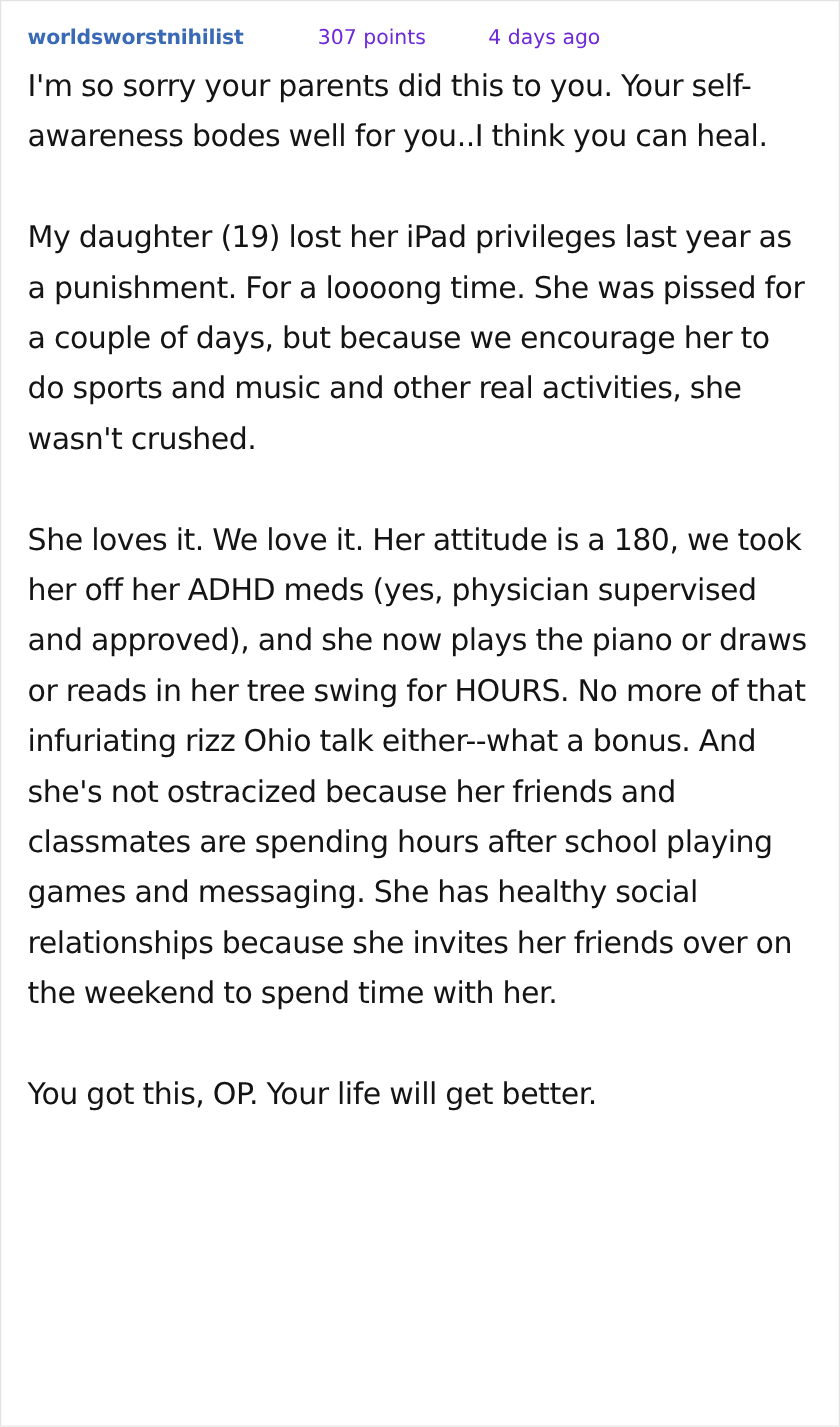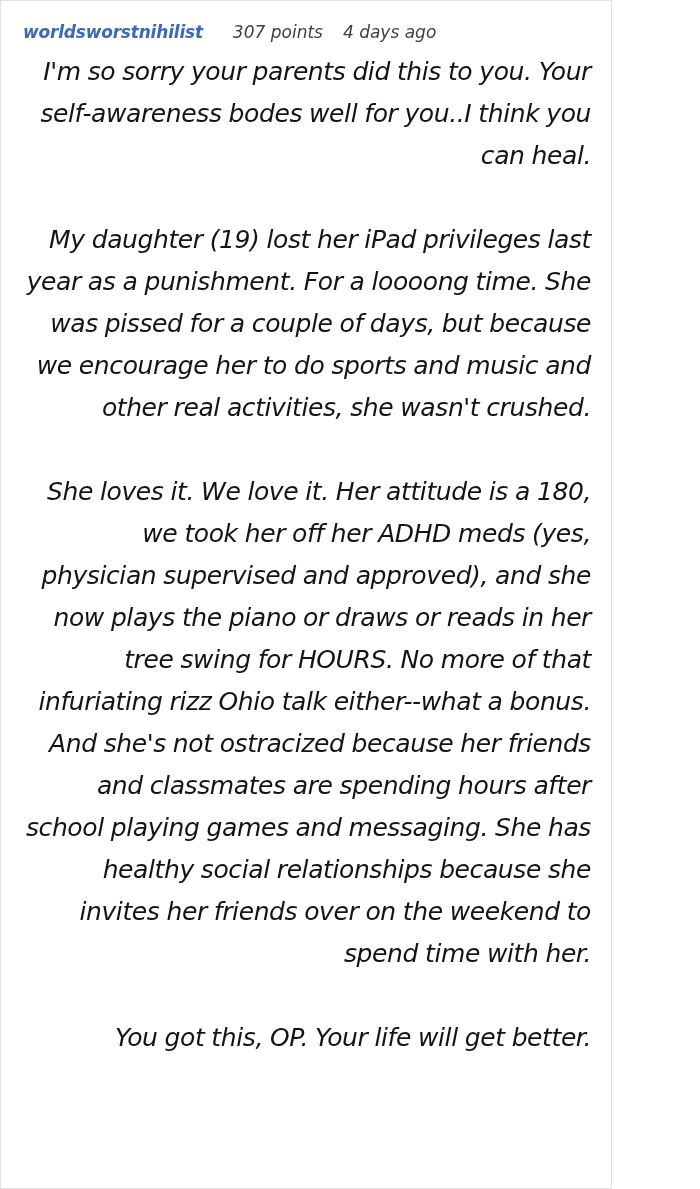--- a/index.html
+++ b/index.html
@@ -8,57 +8,56 @@
       background: #ffffff;
     }
     body {
       width: 700px;
       height: 1189px;
       overflow: hidden;
       font-family: "DejaVu Sans", "Liberation Sans", sans-serif;
     }
     .comment-card {
       box-sizing: border-box;
-      width: 612px;
+      width: 700px;
       height: 1189px;
       border: 1px solid #e2e2e2;
       background: #ffffff;
       padding: 16px 20px 0 22px;
-      font-style: italic;
     }
     .comment-header {
       display: flex;
       align-items: baseline;
       height: 30px;
       font-size: 17px;
       line-height: 30px;
       margin-bottom: 4px;
     }
     .author {
       color: #3a6ab5;
       font-weight: bold;
       text-decoration: none;
       margin-right: 30px;
       letter-spacing: -0.2px;
     }
     .meta {
-      color: #404040;
+      color: #6d28d9;
       margin-right: 20px;
+      margin-left: 32px;
     }
     .comment-body {
       color: #141414;
       font-size: 25px;
       line-height: 42px;
       letter-spacing: -0.4px;
       word-spacing: -0.5px;
     }
     .comment-body p {
       margin: 0 0 42px 0;
       max-width: 650px;
-      text-align: right;
     }
     .comment-body p:last-child {
       margin-bottom: 12px;
     }
   </style>
 </head>
 <body>
 
 <div class="comment-card">
   <div class="comment-header">

